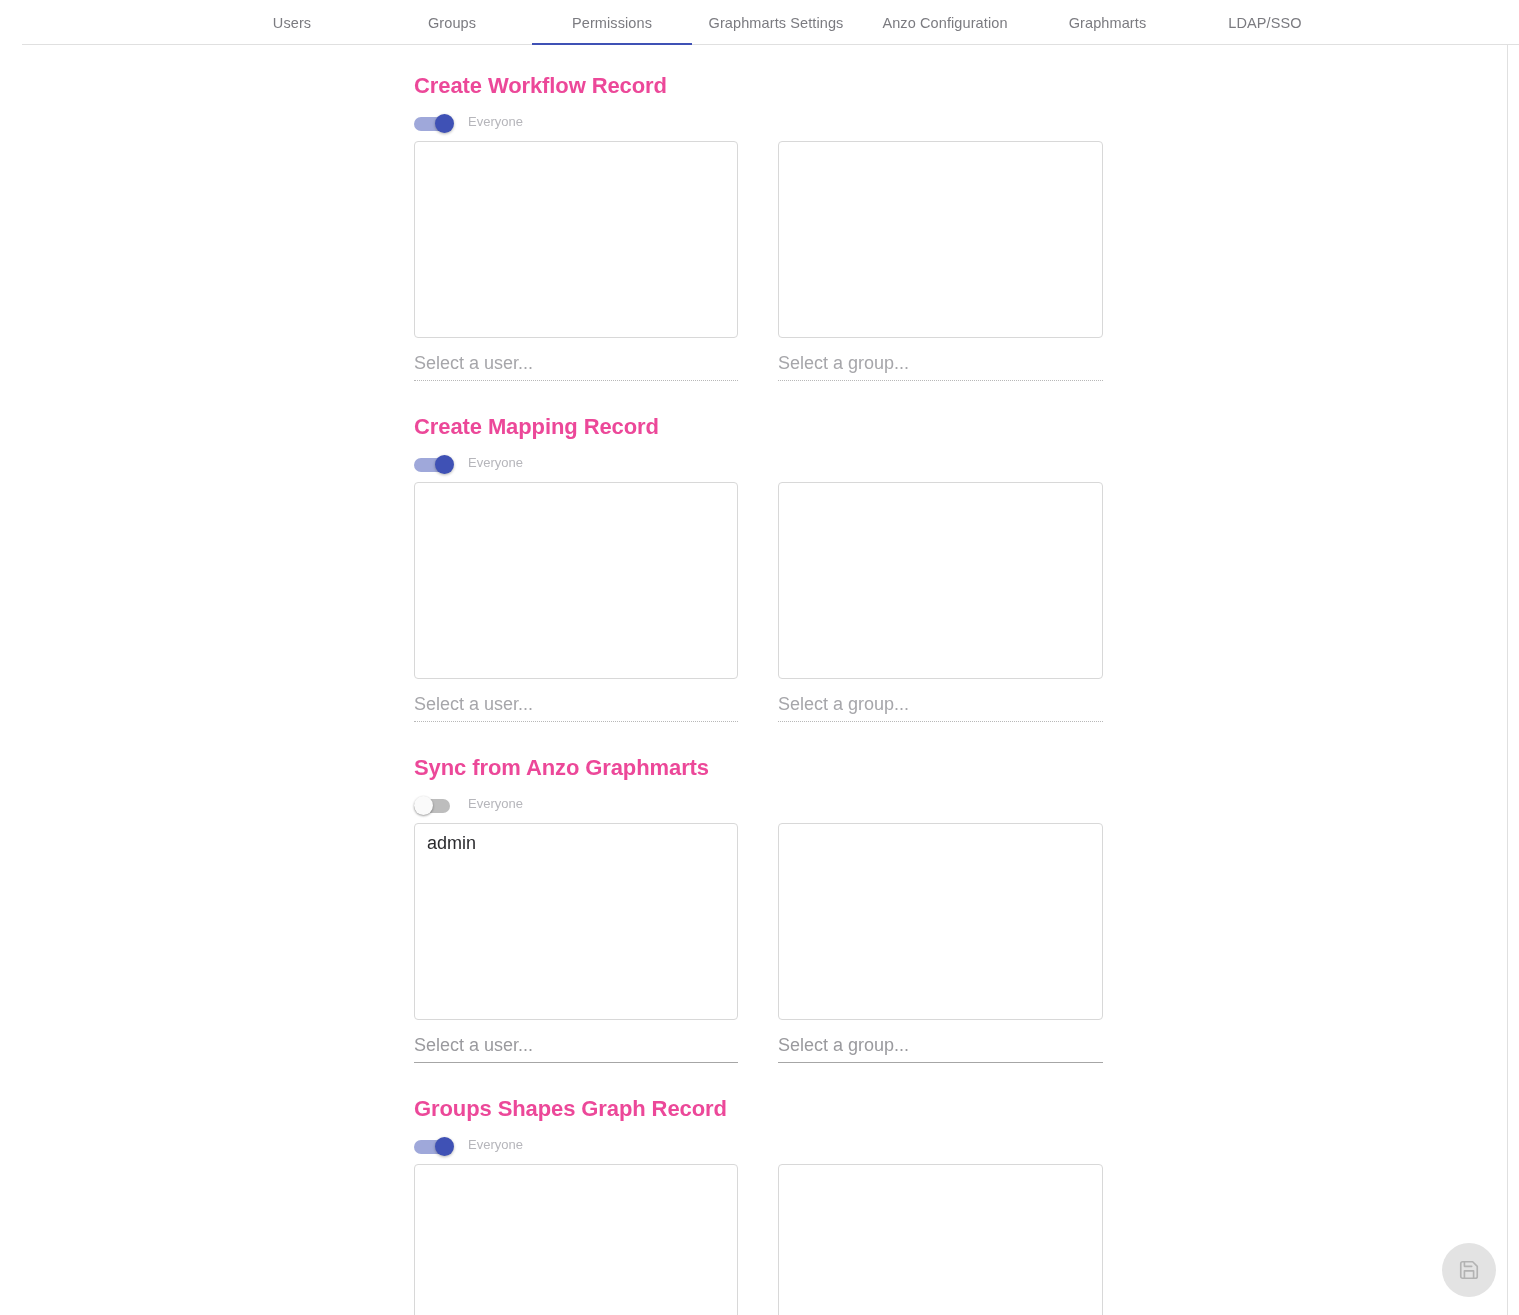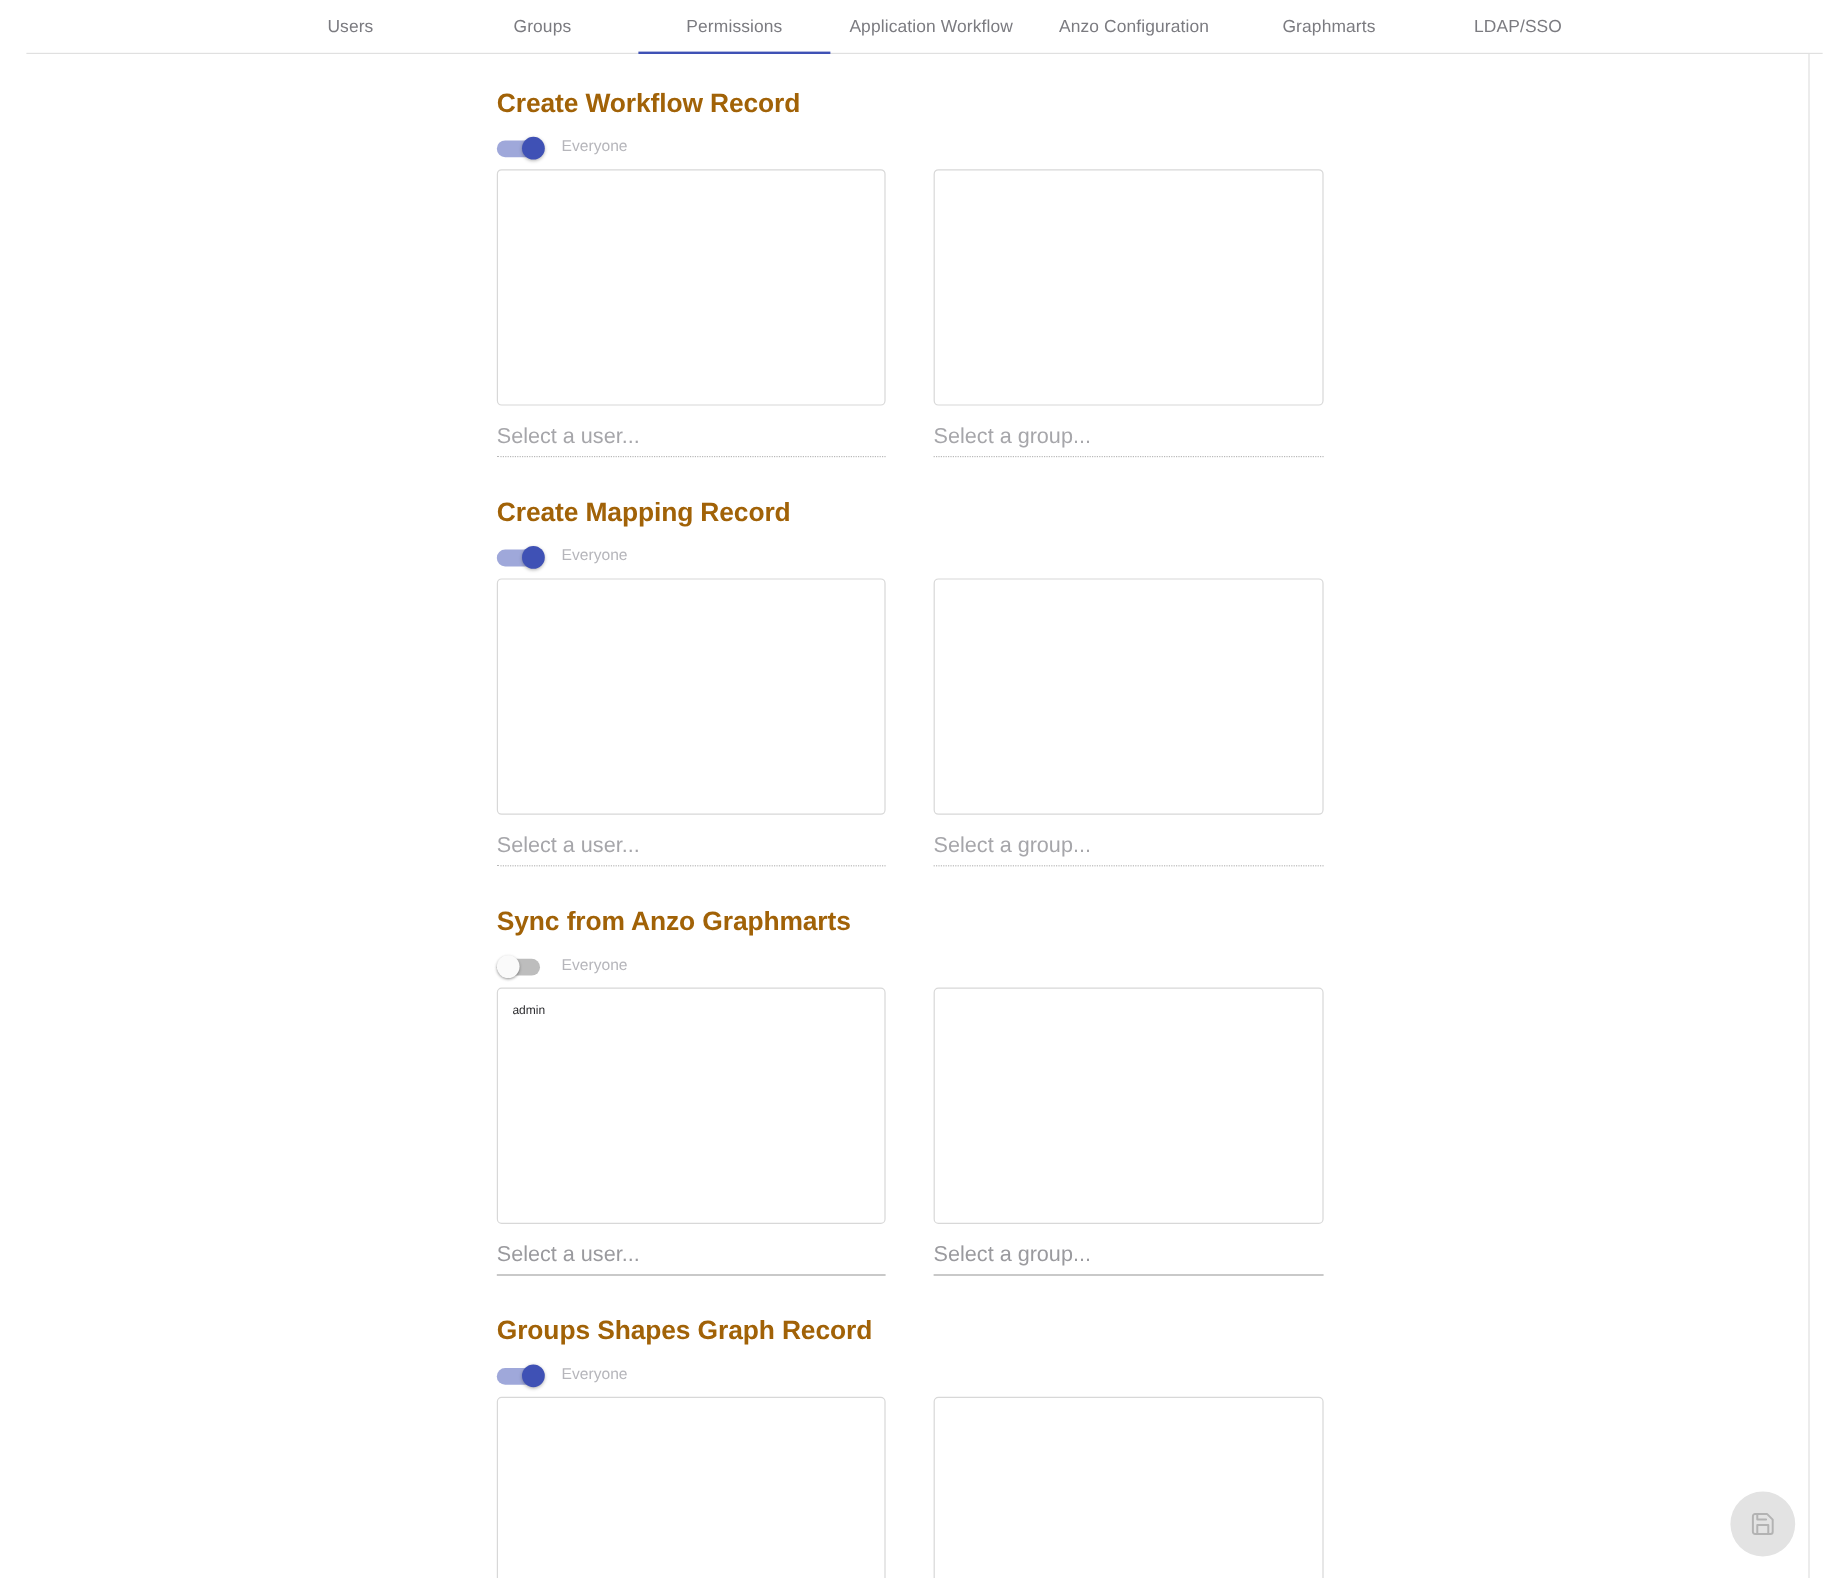--- a/index.html
+++ b/index.html
@@ -81,21 +81,21 @@
     background: #fff;
   }
 
   .section {
     position: absolute;
     left: 414px;
   }
   .section-title {
     font-size: 22px;
     font-weight: 700;
-    color: #a16207;
+    color: #ec4899;
     letter-spacing: -0.1px;
     margin: 0;
     line-height: 26px;
     white-space: nowrap;
   }
 
   
   .toggle-row {
     display: flex;
     align-items: flex-start;
@@ -155,21 +155,21 @@
 
   .listbox {
     width: 100%;
     border: 1px solid #d8d8d8;
     border-radius: 4px;
     background: #ffffff;
     padding: 8px 0 0 0;
     overflow: hidden;
   }
   .list-item {
-    font-size: 10px;
+    font-size: 18px;
     color: #2b2b2e;
     padding: 1px 0 1px 12px;
     line-height: 20px;
     cursor: pointer;
   }
 
   .selectfield {
     margin-top: 15px;
     height: 28px;
     position: relative;
@@ -222,21 +222,21 @@
         <div class="tab t0">
           <span>Users</span>
         </div>
         <div class="tab t1">
           <span>Groups</span>
         </div>
         <div class="tab t2 active">
           <span>Permissions</span>
         </div>
         <div class="tab t3">
-          <span>Application Workflow</span>
+          <span>Graphmarts Settings</span>
         </div>
         <div class="tab t4">
           <span>Anzo Configuration</span>
         </div>
         <div class="tab t5">
           <span>Graphmarts</span>
         </div>
         <div class="tab t6">
           <span>LDAP/SSO</span>
         </div>

